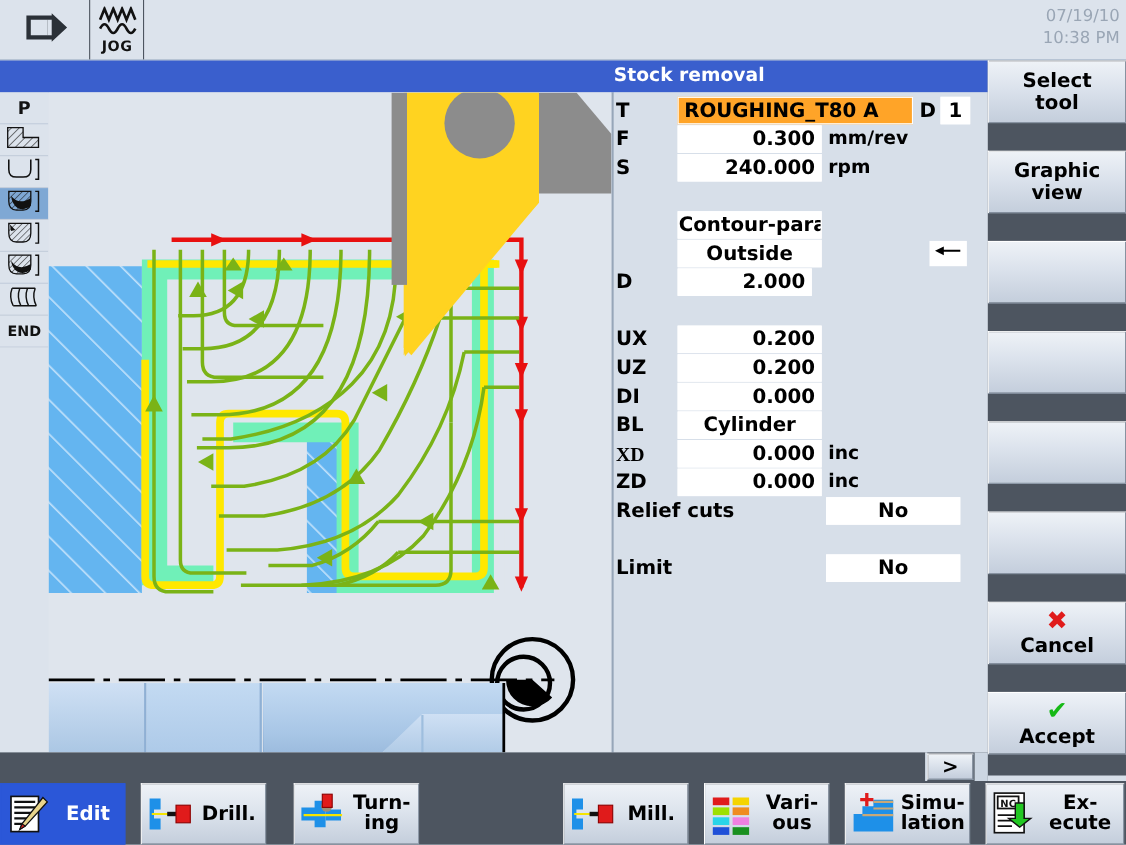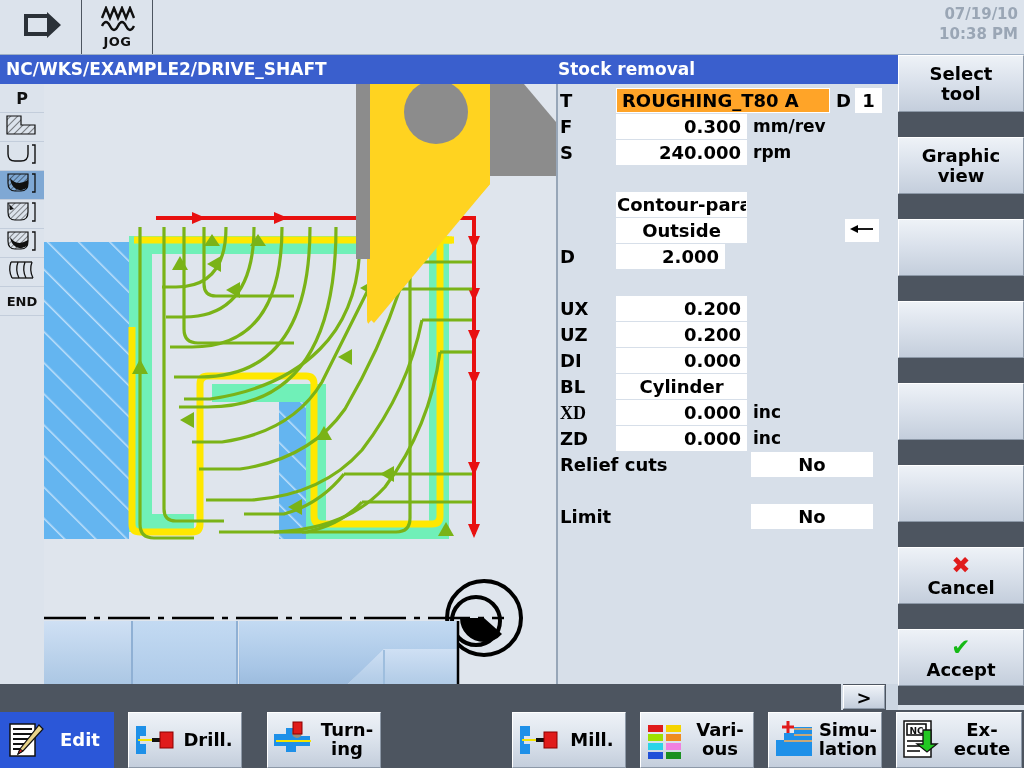--- a/index.html
+++ b/index.html
@@ -16,32 +16,32 @@
     position: absolute; left: 0; top: 0; width: 1024px; height: 55px;
     background: #dce3ec;
     border-bottom: 1px solid #9fb0c4;
   }
   .topbar-cell {
     position: absolute; top: 0; height: 54px;
     border-right: 1px solid #4d5560;
     display: flex; align-items: center; justify-content: center;
   }
   .tb-mode { left: 0; width: 82px; }
-  .tb-jog  { left: 83px; width: 70px; }
+  .tb-jog  { left: 83px; width: 48px; }
   .mode-icon { width: 48px; height: 30px; }
   .jog-wrap { display: flex; flex-direction: column; align-items: center; line-height: 1; }
   .jog-label {
     font-size: 13px; font-weight: bold; color: #111;
     font-family: "DejaVu Sans", sans-serif; letter-spacing: .5px;
   }
   .datetime {
     position: absolute; right: 6px; top: 4px;
     text-align: right; color: #9aa6b5;
     font-family: "DejaVu Sans", sans-serif;
-    font-size: 15px; font-weight: bold; line-height: 1.35;
+    font-size: 15px; font-weight: normal; line-height: 1.35;
   }
 
   
   .titlebar {
     position: absolute; left: 0; top: 55px; width: 898px; height: 29px;
     background: #3a5fcd;
     color: #fff;
     font-family: "DejaVu Sans", sans-serif;
     font-size: 17px; font-weight: bold;
   }
@@ -220,21 +220,20 @@
         <span class="jog-label">JOG</span>
       </div>
     </div>
     <div class="datetime">
       <div>07/19/10</div>
       <div>10:38 PM</div>
     </div>
   </div>
 
   <div class="titlebar">
-    <span class="title-path">NC/WKS/EXAMPLE2/DRIVE_SHAFT</span>
     <span class="title-sub">Stock removal</span>
   </div>
 
   <div class="leftcol">
     <div class="lc-item">
       <span class="lc-text">P</span>
     </div>
 
     <div class="lc-item">
       <span>
@@ -490,21 +489,21 @@
           <svg width="26" height="14" viewBox="0 0 26 14">
             <line x1="5" y1="7" x2="24" y2="7" stroke="#000" stroke-width="1.8"></line>
             <polygon points="1,7 9,3 9,11" fill="#000"></polygon>
           </svg>
         </span>
       </div>
     </div>
 
     <div class="row" style="left:0; top:160px; width:340px;">
       <span class="lbl" style="position:absolute;left:2px;top:0;">D</span>
-      <div class="fld" style="left:58px; top:0; width:109px;">2.000</div>
+      <div class="fld" style="left:58px; top:0; width:122px;">2.000</div>
     </div>
 
     <div class="row" style="left:0; top:212px; width:340px;">
       <span class="lbl" style="position:absolute;left:2px;top:0;">UX</span>
       <div class="fld" style="left:58px; top:0; width:131px;">0.200</div>
     </div>
 
     <div class="row" style="left:0; top:238px; width:340px;">
       <span class="lbl" style="position:absolute;left:2px;top:0;">UZ</span>
       <div class="fld" style="left:58px; top:0; width:131px;">0.200</div>

